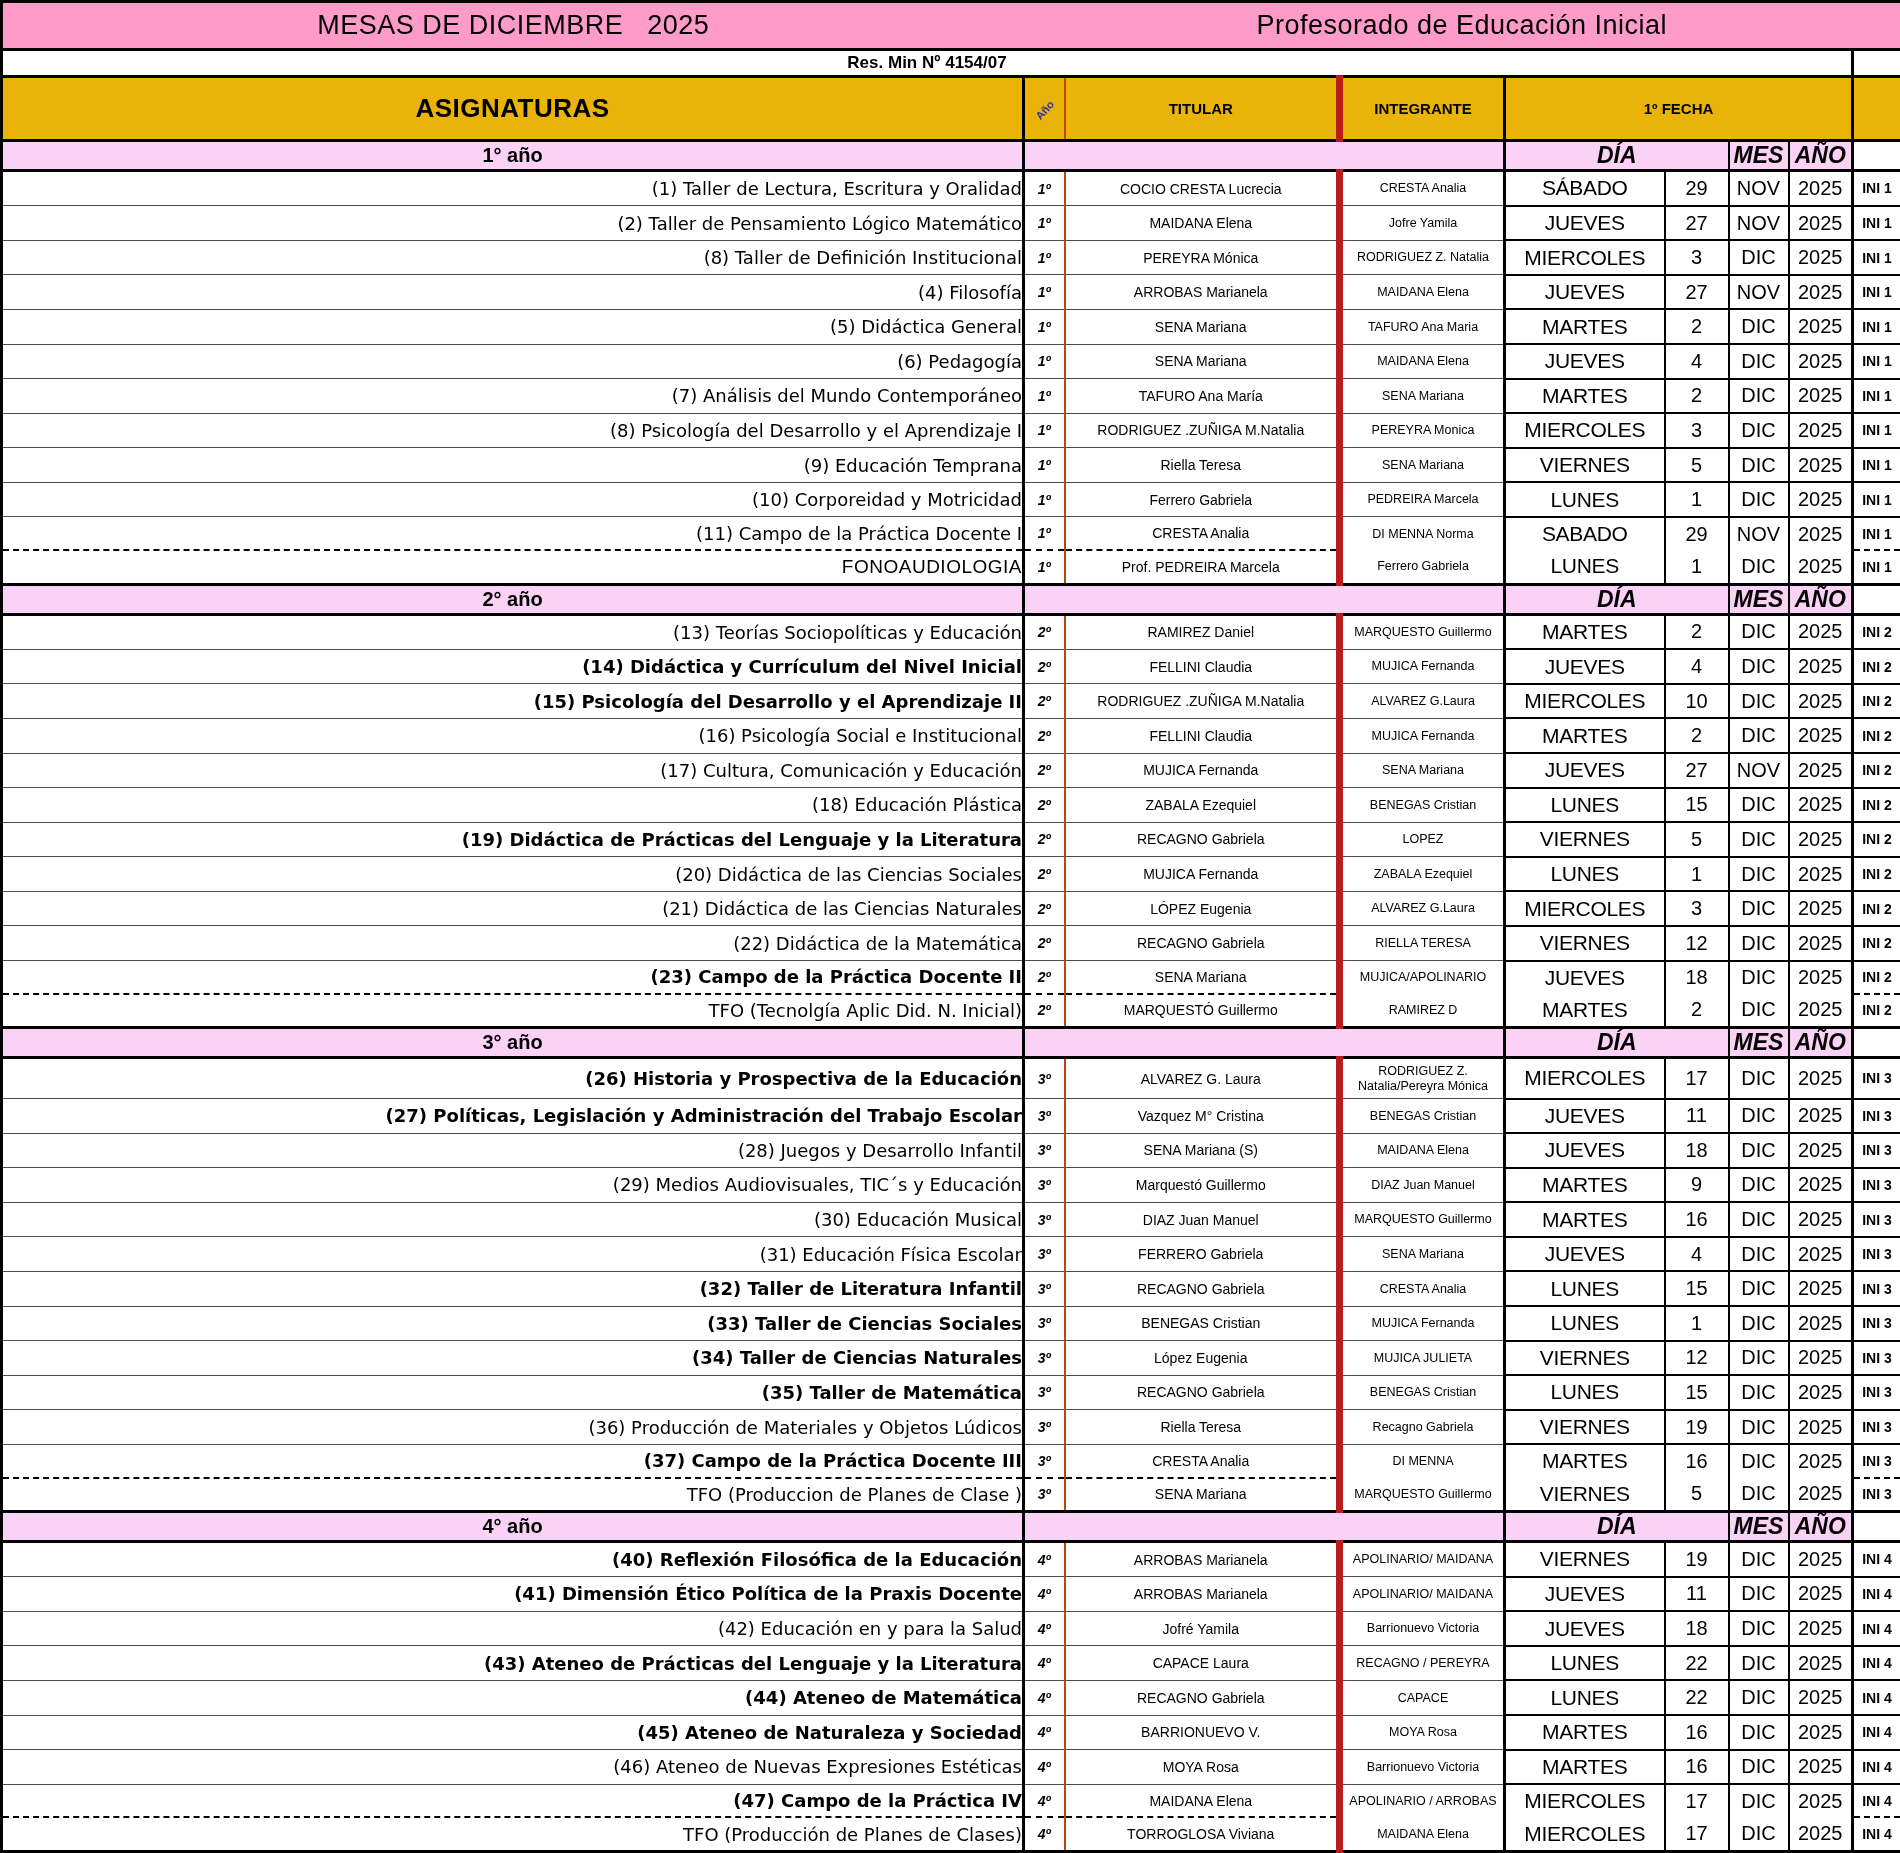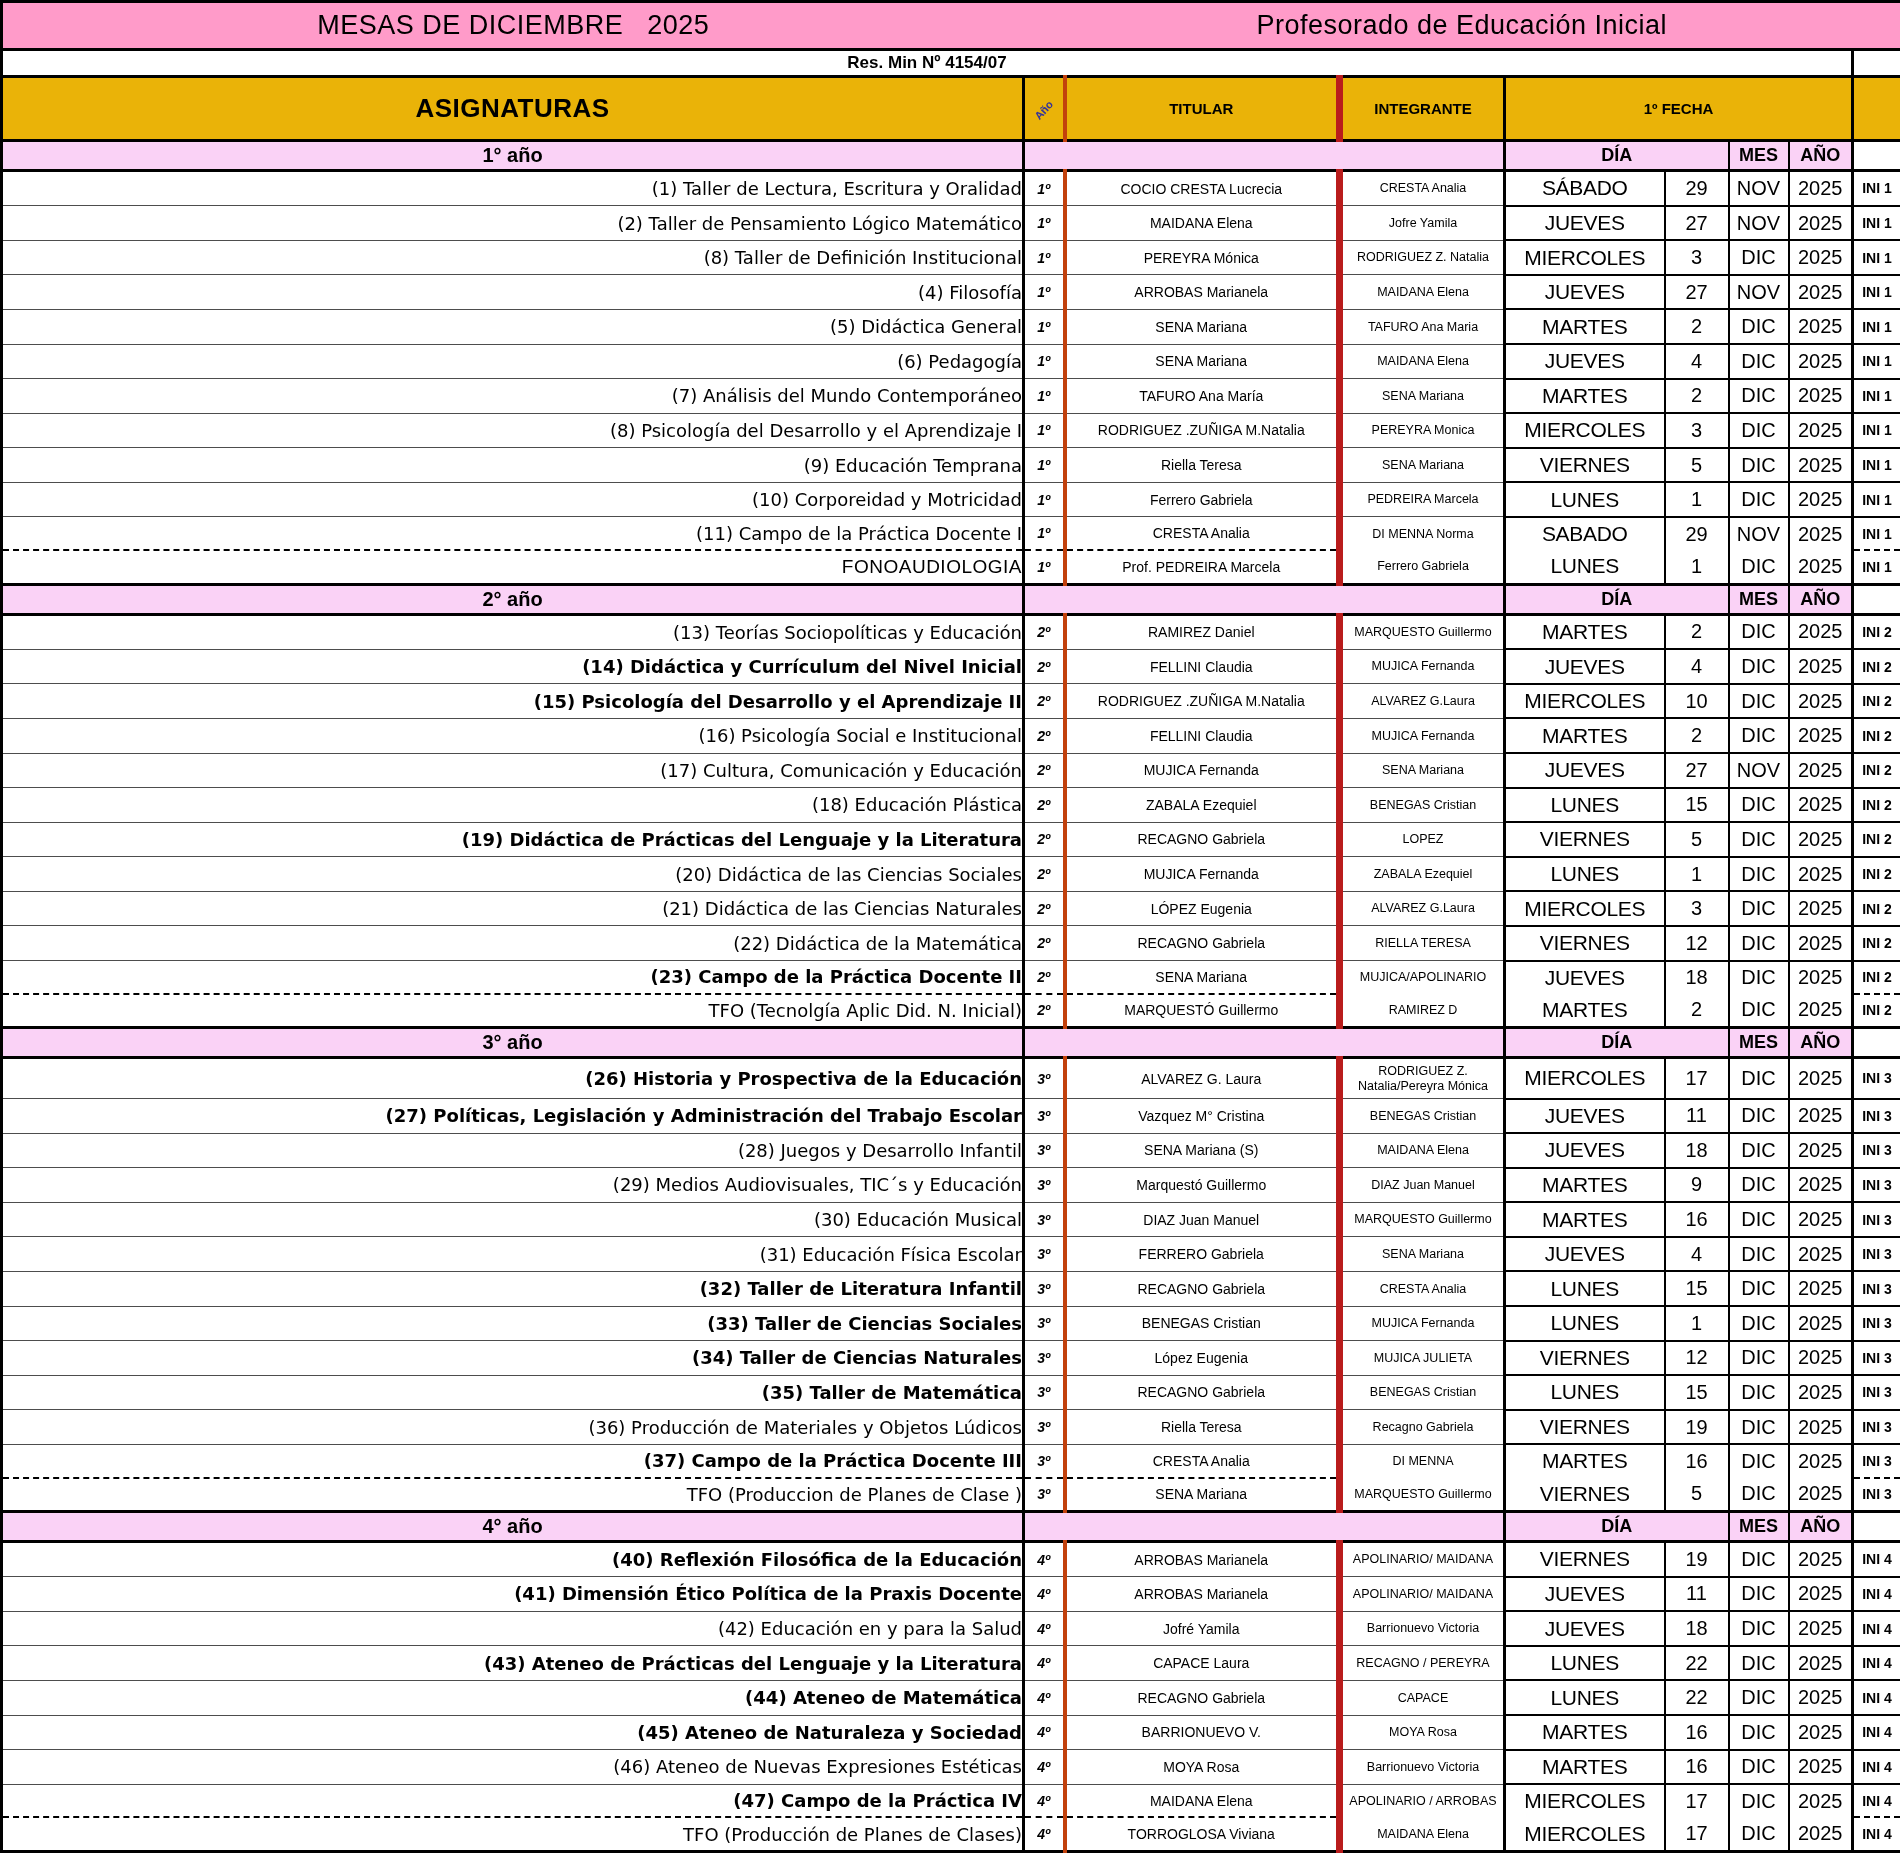--- a/index.html
+++ b/index.html
@@ -9,21 +9,21 @@
   }
   html,body{margin:0;padding:0;background:#fff;}
   body{width:1900px;font-family:"Liberation Sans",sans-serif;color:#000;}
   table.sched{
     width:1900px;height:1853px;border-collapse:collapse;table-layout:fixed;
     border:3px solid #000;background:#fff;
   }
   td{vertical-align:middle;text-align:center;overflow:hidden;padding:0;}
   
   td.c2{border-left:3px solid #000;}
-  td.c3{border-left:4px solid #c2410c;}
+  td.c3{border-left:2px solid #c2410c;}
   td.c4{border-left:7px solid #b91c1c;}
   td.c5{border-left:3px solid #000;}
   td.c6{border-left:2px solid #000;}
   td.c7{border-left:2px solid #000;}
   td.c8{border-left:2px solid #000;}
   td.c9{border-left:3px solid #000;}
   td.noleft{border-left:0;}
   
   tr.banner{height:48px;}
   tr.banner td{background:var(--banner-pink);border-bottom:3px solid #000;}
@@ -35,21 +35,21 @@
   tr.colhead{height:64px;}
   tr.colhead td{border-bottom:3px solid #000;background:#eab308;}
   .asig-head{font-size:26px;font-weight:bold;letter-spacing:.5px;}
   .small-head{font-size:15px;font-weight:bold;}
   .anio-rot{display:inline-block;transform:rotate(-48deg);font-size:11px;font-weight:bold;color:var(--anio-blue);}
   
   tr.section{height:30px;}
   tr.section td{border-top:3px solid #000;border-bottom:3px solid #000;}
   tr.section td.band{background:var(--band-pink);}
   .section-label{font-size:20px;font-weight:bold;}
-  .subhead{font-size:18px;font-weight:bold;}
+  .subhead{font-size:23px;font-weight:bold;font-style:italic;}
   
   tr.data td{border-top:1px solid #4d4d4d;}
   tr.data td.c5,tr.data td.c6,tr.data td.c7,tr.data td.c8,tr.data td.c9{border-top:2px solid #000;}
   tr.data.tfo-row td.c1,tr.data.tfo-row td.c2,tr.data.tfo-row td.c3{border-top:2px dashed #000;}
   tr.data.tfo-row td.c4,tr.data.tfo-row td.c5,tr.data.tfo-row td.c6,
   tr.data.tfo-row td.c7,tr.data.tfo-row td.c8{border-top:0;}
   tr.data.tfo-row td.c9{border-top:2px dashed #000;}
   td.subject{
     text-align:right;padding-left:6px;font-family:"DejaVu Sans",sans-serif;
     font-size:18px;white-space:nowrap;

